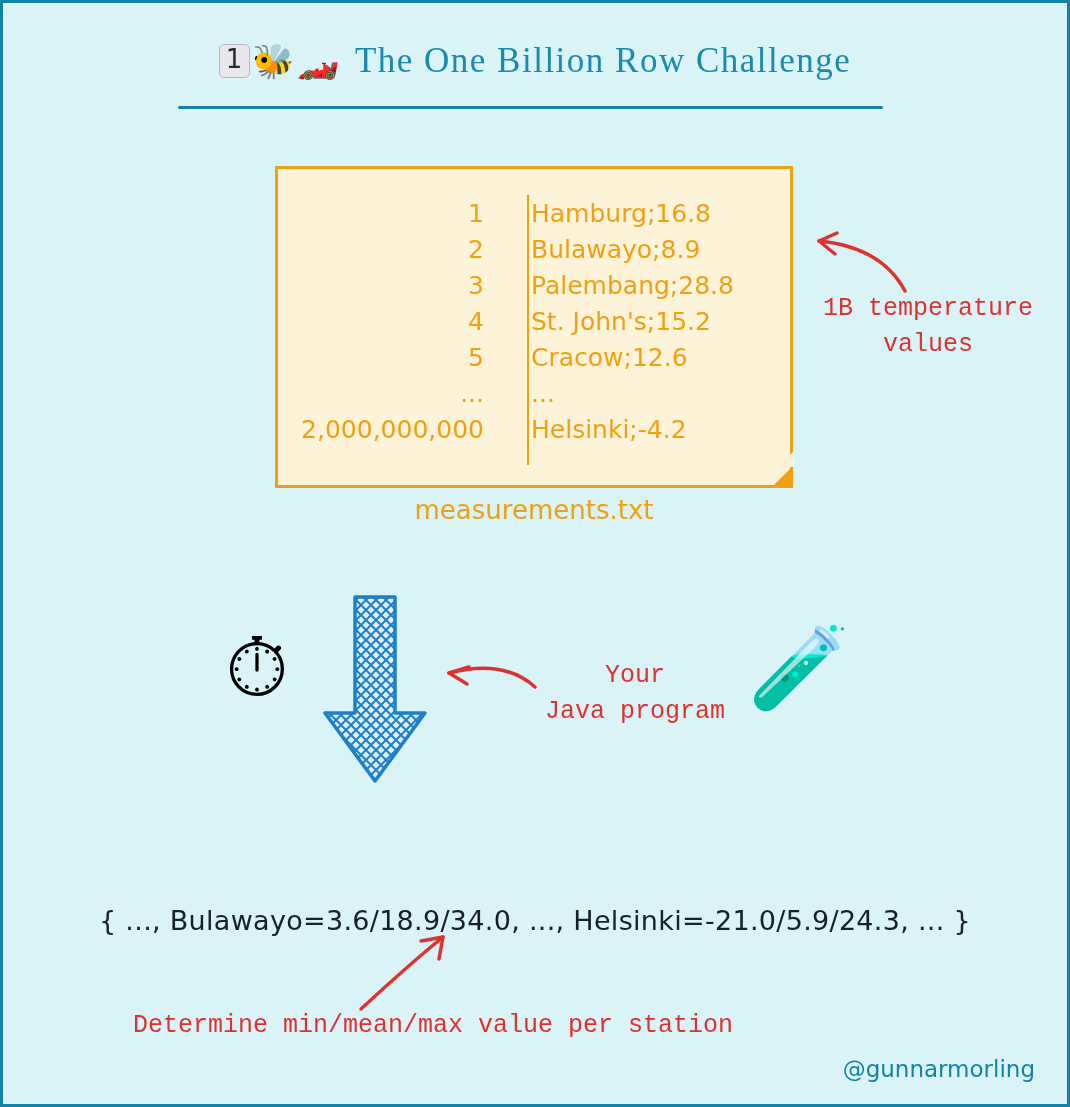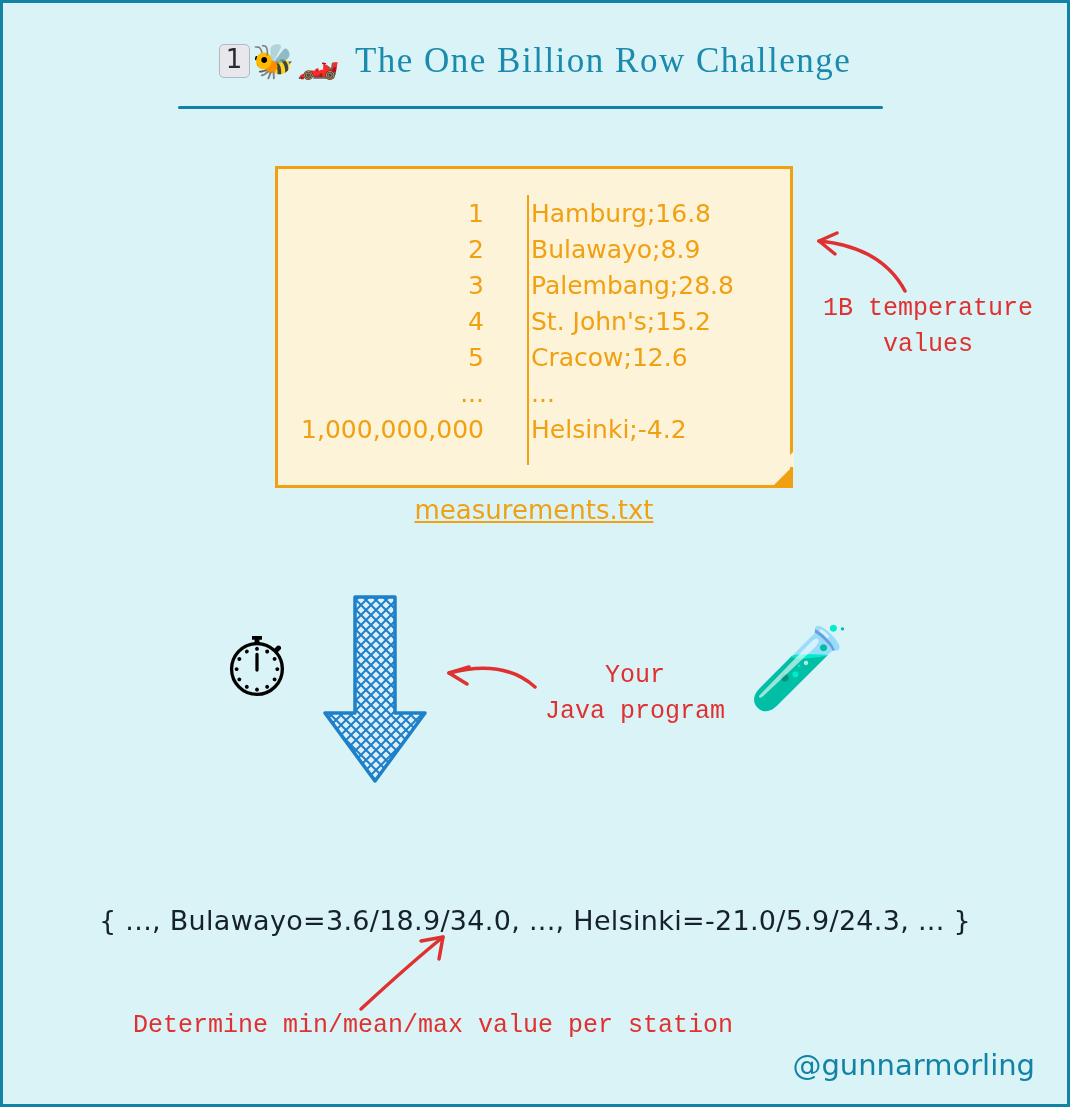--- a/index.html
+++ b/index.html
@@ -131,21 +131,20 @@
   }
   .file-label {
     position: absolute;
     left: 272px;
     top: 492px;
     width: 518px;
     text-align: center;
     color: #f0a011;
     font-size: 26px;
     font-family: "DejaVu Sans", sans-serif;
-    text-decoration: underline;
   }
 
   
   .annot {
     position: absolute;
     color: #e03131;
     font-family: Liberation Mono, monospace;
     font-size: 25px;
     line-height: 1.45;
     text-align: center;
@@ -192,21 +191,21 @@
     letter-spacing: 0.3px;
     margin-top: 40px;
   }
 
   
   .handle {
     position: absolute;
     right: 32px;
     bottom: 22px;
     color: #1383a5;
-    font-size: 29px;
+    font-size: 23px;
     font-family: "DejaVu Sans", sans-serif;
   }
 </style>
 </head>
 <body>
 
 <div class="canvas">
 
   <div class="title-row">
     <span class="title-emojis">
@@ -239,21 +238,21 @@
       </div>
       <div class="row">
         <span class="num">5</span>
         <span class="val">Cracow;12.6</span>
       </div>
       <div class="row">
         <span class="num">...</span>
         <span class="val">...</span>
       </div>
       <div class="row">
-        <span class="num">1,000,000,000</span>
+        <span class="num">2,000,000,000</span>
         <span class="val">Helsinki;-4.2</span>
       </div>
     </div>
     <div class="dogear">
       <div class="dogear-inner"></div>
     </div>
   </div>
   <div class="file-label">measurements.txt</div>
 
   <div class="annot" id="annot-1b" style="white-space: pre-line;">1B temperature

